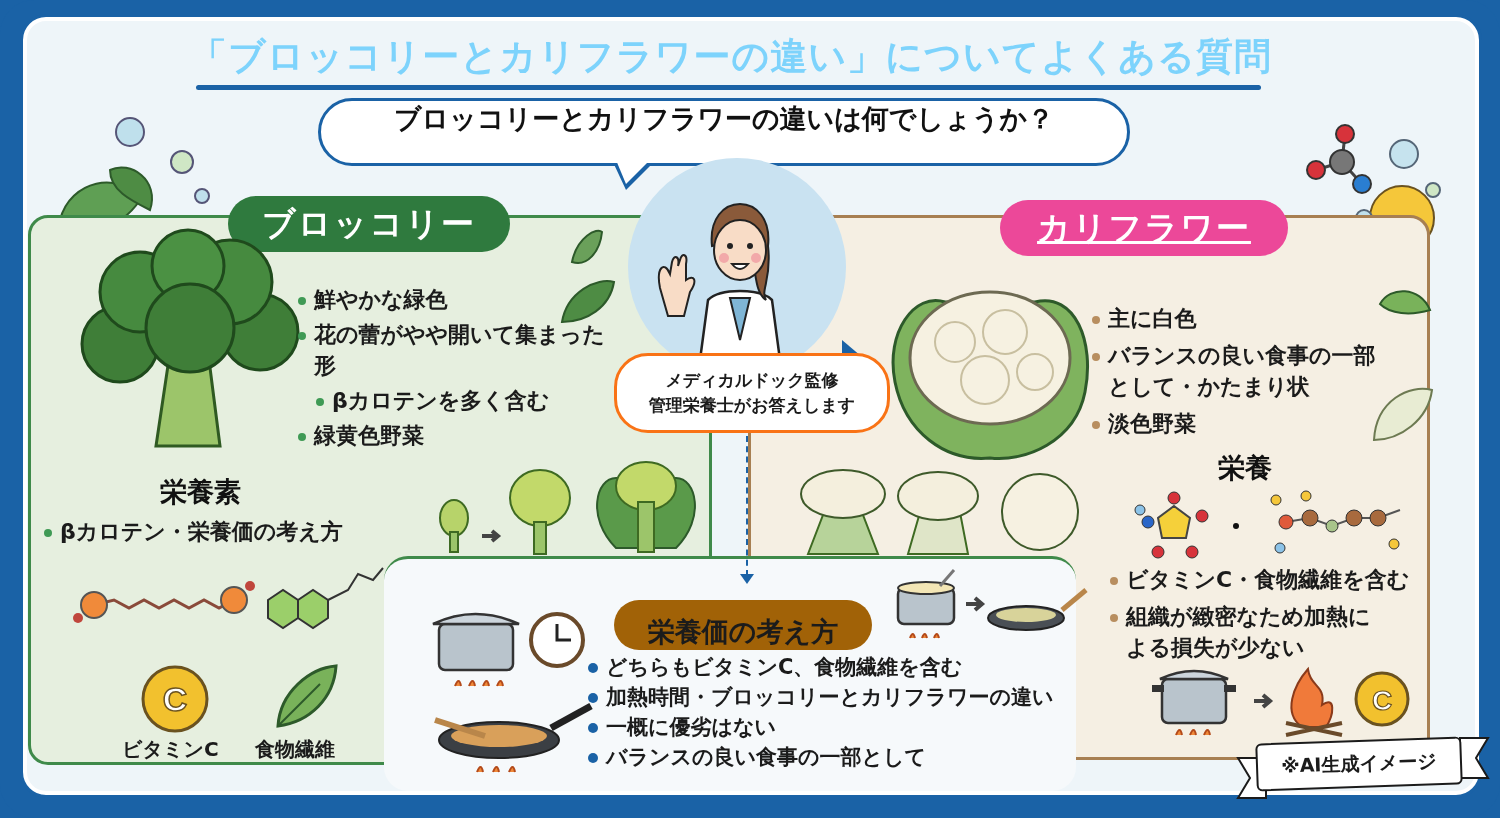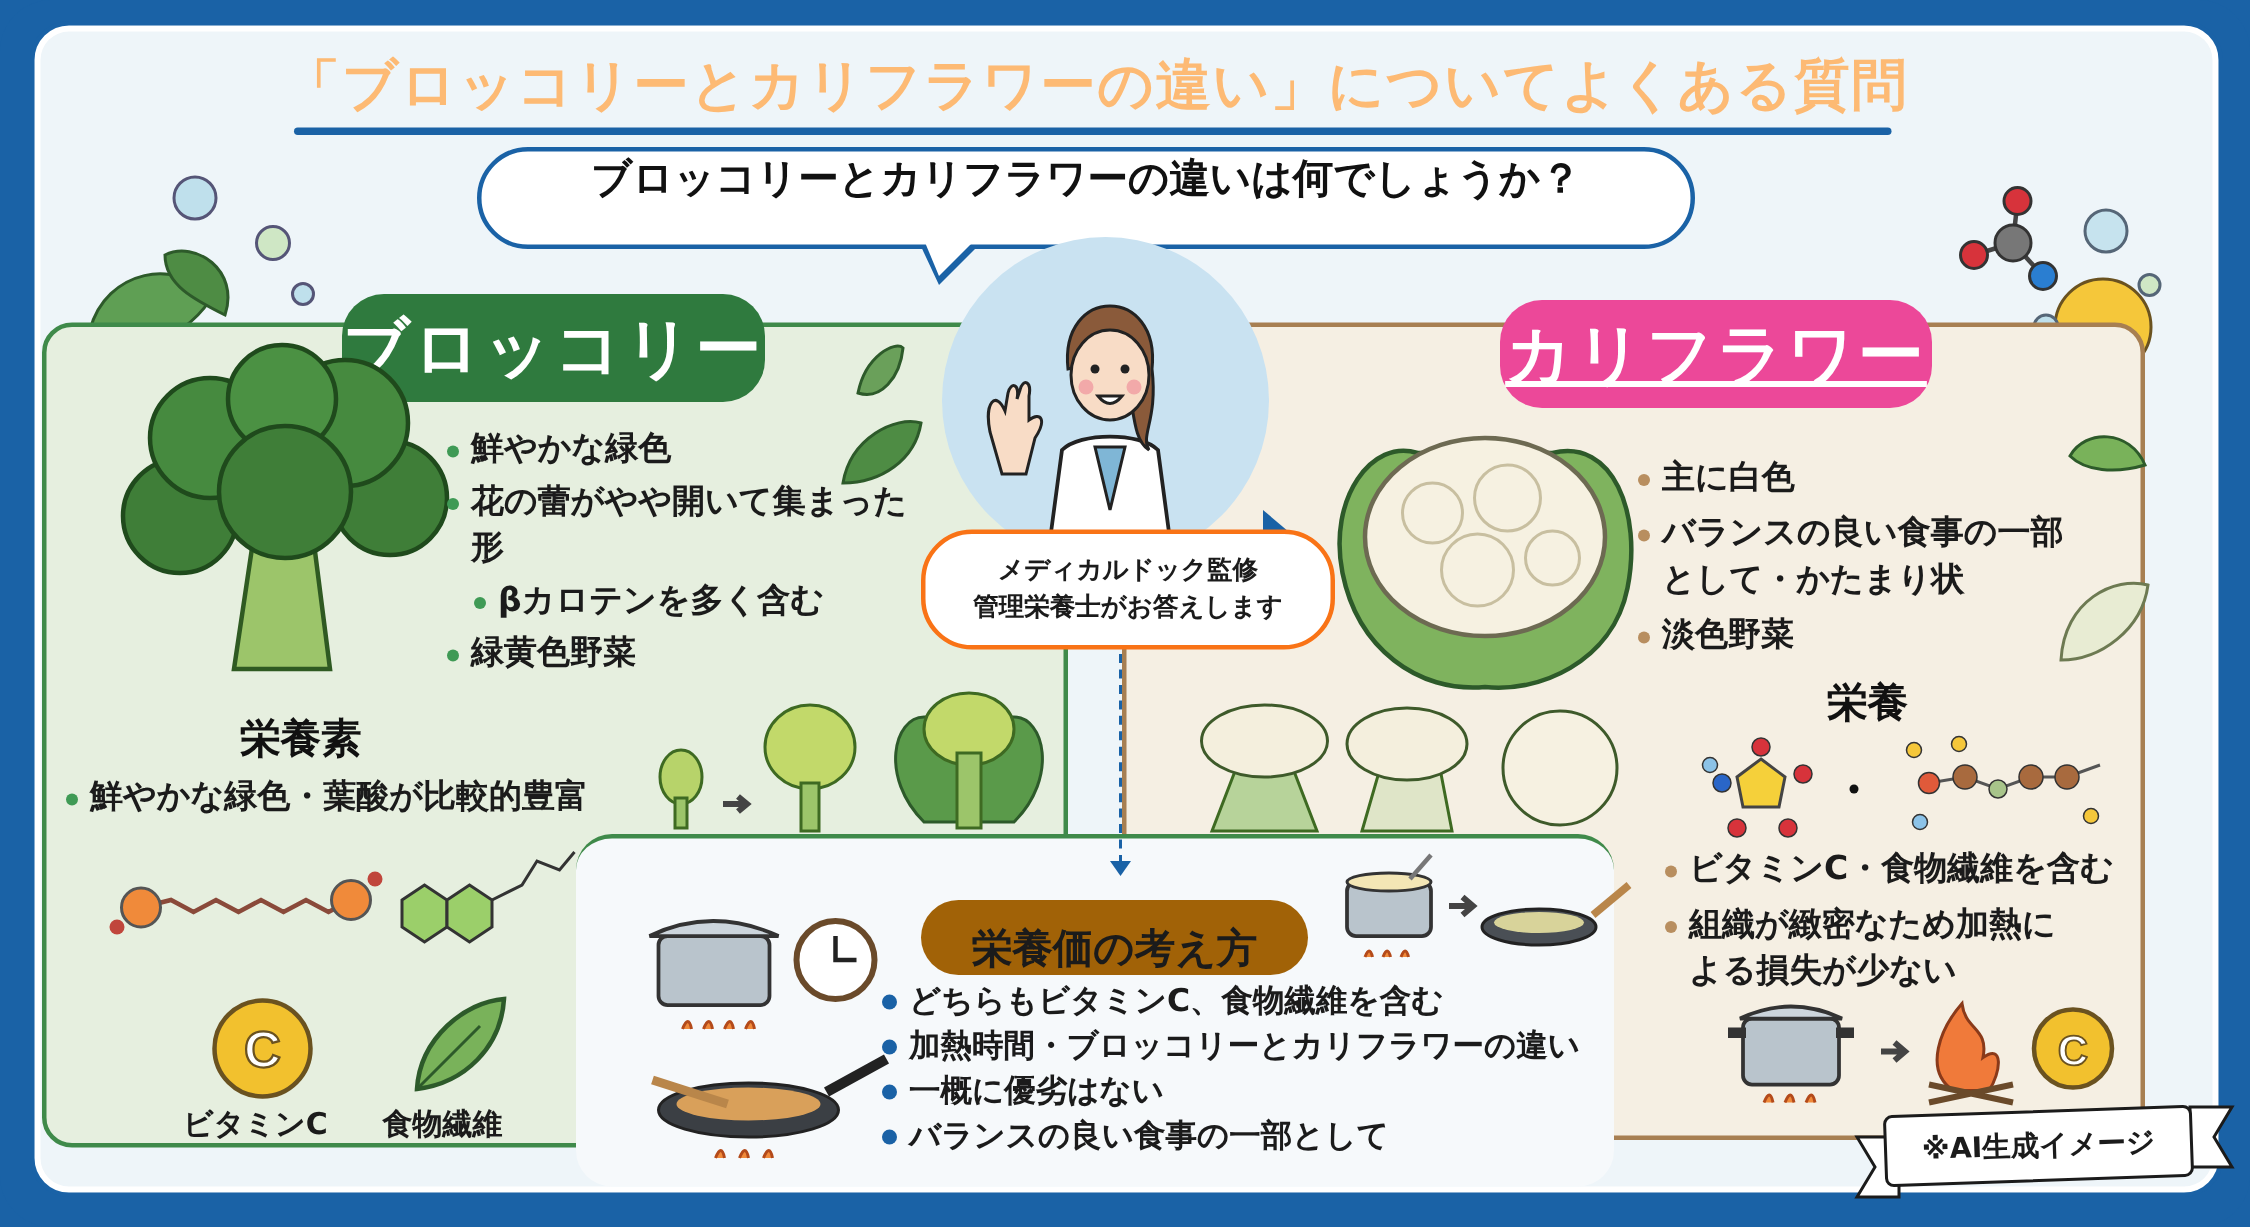--- a/index.html
+++ b/index.html
@@ -2,33 +2,33 @@
 <html><head>
 <meta charset="utf-8">
 <style>
   * { box-sizing: border-box; margin: 0; padding: 0; }
   html, body { width: 1500px; height: 818px; overflow: hidden; background: #1a62a6; }
   body { font-family: "DejaVu Sans", "Liberation Sans", sans-serif; color: #1b1b1b; position: relative; }
 
   .frame { position: absolute; left: 0; top: 0; width: 1500px; height: 818px; background: #1a62a6; border-radius: 34px; }
   .inner { position: absolute; left: 20px; top: 14px; width: 1462px; height: 784px; background: #eef5f9; border-radius: 26px; border: 3px solid #1a62a6; box-shadow: inset 0 0 0 4px #ffffff; overflow: hidden; }
 
-  .title { position: absolute; left: 0; width: 1462px; top: 32px; text-align: center; font-size: 37px; font-weight: bold; letter-spacing: 1px; color: #fdba74; }
+  .title { position: absolute; left: 0; width: 1462px; top: 32px; text-align: center; font-size: 37px; font-weight: bold; letter-spacing: 1px; color: #7dd3fc; }
   .title-rule { position: absolute; left: 196px; top: 85px; width: 1065px; height: 5px; background: #1a62a6; border-radius: 3px; }
 
   .question { position: absolute; left: 318px; top: 98px; width: 812px; height: 68px; background: #fff; border: 3px solid #1a62a6; border-radius: 34px; display: flex; align-items: flex-start; justify-content: center; font-size: 27px; font-weight: bold; color: #111; }
   .question-tail { position: absolute; left: 612px; top: 160px; width: 0; height: 0; border-left: 14px solid transparent; border-right: 30px solid transparent; border-top: 30px solid #1a62a6; }
   .question-tail-in { position: absolute; left: 616px; top: 160px; width: 0; height: 0; border-left: 10px solid transparent; border-right: 24px solid transparent; border-top: 24px solid #fff; }
 
   
   .panel-broc { position: absolute; left: 28px; top: 215px; width: 684px; height: 550px; background: #e6efdf; border: 3px solid #3f8a4a; border-radius: 20px; }
   .panel-cauli { position: absolute; left: 748px; top: 215px; width: 682px; height: 545px; background: #f5efe3; border: 3px solid #a77f52; border-radius: 20px; }
   .panel-middle { position: absolute; left: 384px; top: 556px; width: 692px; height: 235px; background: #f6f9fb; border-radius: 24px; border-top: 3px solid #3f8a4a; }
 
-  .pill { position: absolute; height: 72px; border-radius: 28px; color: #fff; font-weight: bold; font-size: 44px; display: flex; align-items: center; justify-content: center; letter-spacing: 2px; }
+  .pill { position: absolute; height: 56px; border-radius: 28px; color: #fff; font-weight: bold; font-size: 33px; display: flex; align-items: center; justify-content: center; letter-spacing: 2px; }
   .pill-broc { left: 228px; top: 196px; width: 282px; background: #2f7a3e; }
   .pill-cauli { left: 1000px; top: 200px; width: 288px; background: #ec4899; text-decoration: underline; }
 
   .list { position: absolute; list-style: none; }
   .list li { position: relative; padding-left: 18px; font-size: 22px; font-weight: bold; line-height: 31px; }
   .list li .dot { position: absolute; left: 2px; top: 13px; width: 8px; height: 8px; border-radius: 50%; }
   .dot-g { background: #3f9a55; }
   .dot-b { background: #b88e5f; }
   .dot-blue { background: #1a62a6; width: 10px !important; height: 10px !important; top: 11px !important; }
 
@@ -132,21 +132,21 @@
 
 <ul class="list broc-features">
   <li><span class="dot dot-g"></span><span>鮮やかな緑色</span></li>
   <li><span class="dot dot-g"></span><span>花の蕾がやや開いて集まった形</span></li>
   <li class="indent"><span class="dot dot-g"></span><span>βカロテンを多く含む</span></li>
   <li><span class="dot dot-g"></span><span>緑黄色野菜</span></li>
 </ul>
 
 <div class="sub-head broc-nutr-head">栄養素</div>
 <ul class="list broc-nutr">
-  <li><span class="dot dot-g"></span><span>鮮やかな緑色・葉酸が比較的豊富</span></li>
+  <li><span class="dot dot-g"></span><span>βカロテン・栄養価の考え方</span></li>
 </ul>
 
 <svg style="left:436px;top:458px;width:270px;height:100px;">
   <ellipse cx="18" cy="60" rx="14" ry="18" fill="#b7d36a" stroke="#3e6a22" stroke-width="2"></ellipse>
   <rect x="14" y="74" width="8" height="20" fill="#9cc56a" stroke="#3e6a22" stroke-width="2"></rect>
   <path d="M46 78 L 60 78 M56 73 L 62 78 L 56 83" stroke="#444" stroke-width="4" fill="none"></path>
   <ellipse cx="104" cy="40" rx="30" ry="28" fill="#c2d96a" stroke="#3e6a22" stroke-width="2"></ellipse>
   <rect x="98" y="64" width="12" height="32" fill="#9cc56a" stroke="#3e6a22" stroke-width="2"></rect>
   <path d="M180 90 C 150 60, 160 20, 180 20 L 240 20 C 260 20, 270 60, 240 90 Z" fill="#5a9a4a" stroke="#2d5a2a" stroke-width="2"></path>
   <ellipse cx="210" cy="28" rx="30" ry="24" fill="#c2d96a" stroke="#3e6a22" stroke-width="2"></ellipse>

